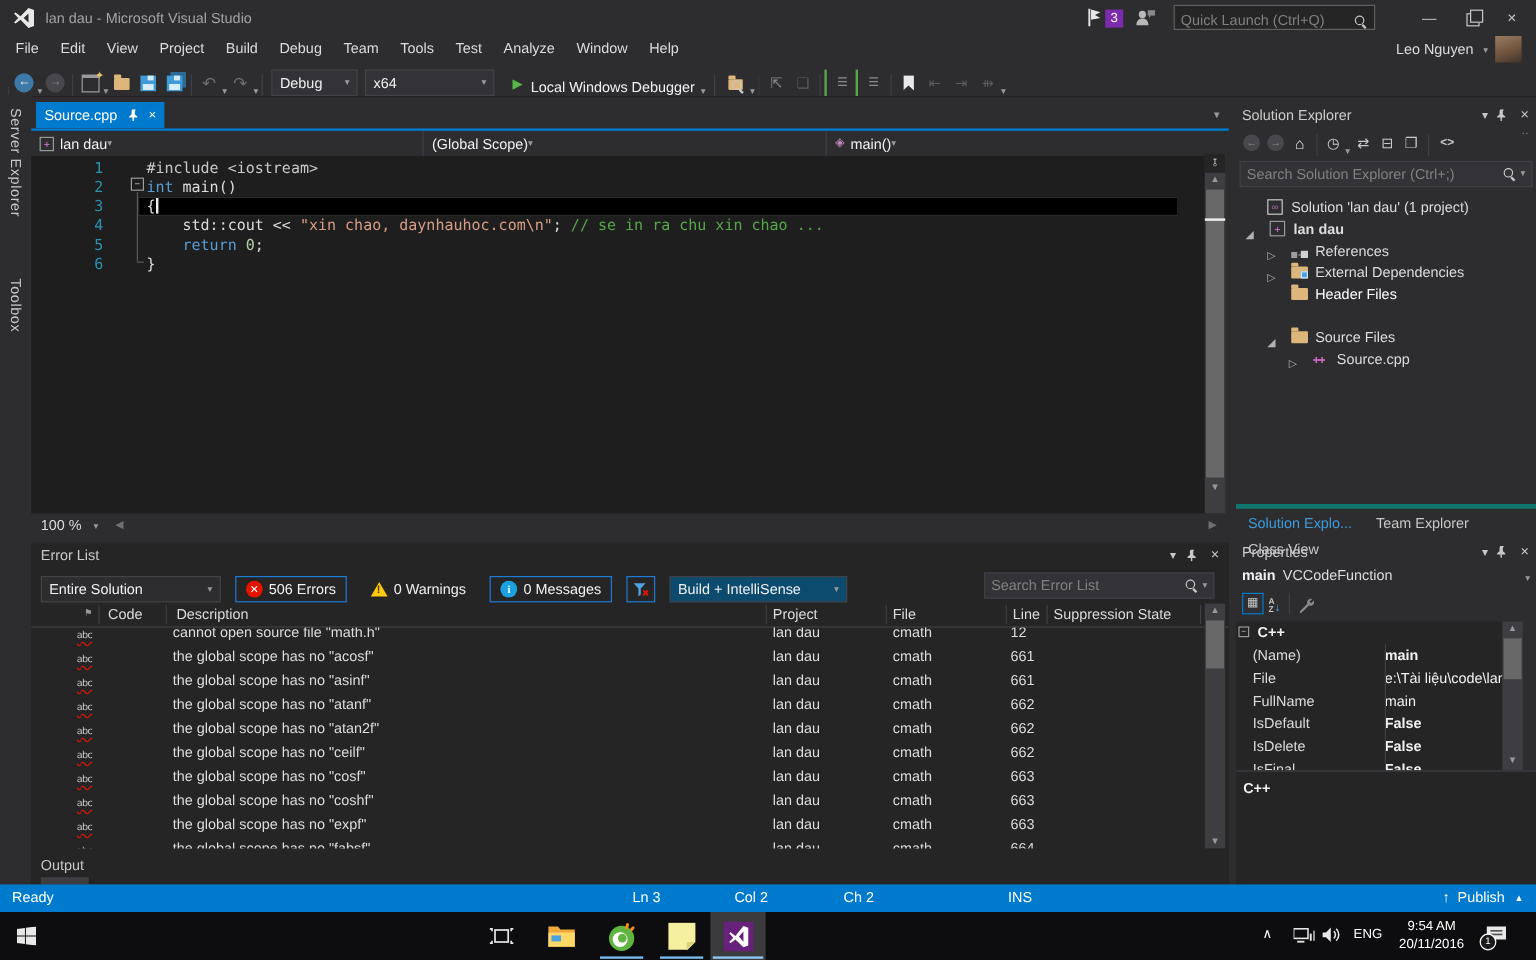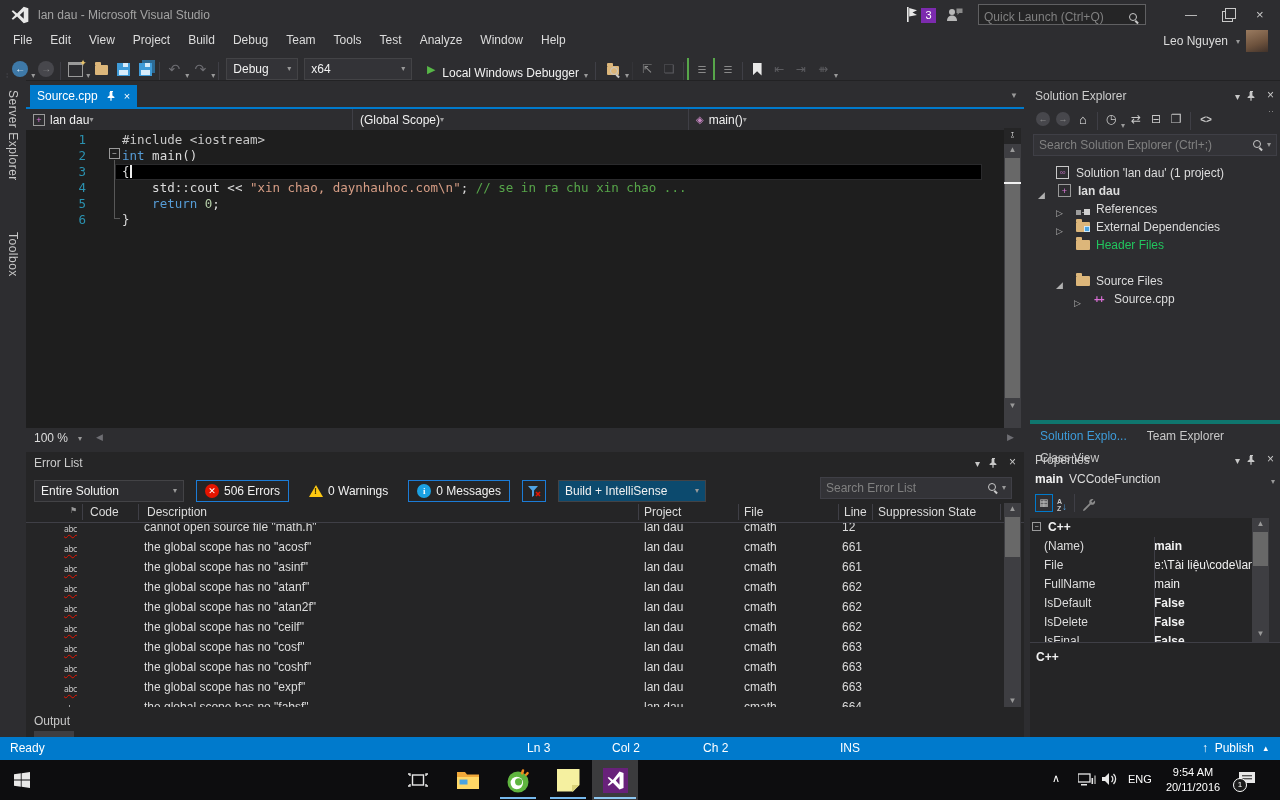--- a/index.html
+++ b/index.html
@@ -475,21 +475,21 @@
           <span class="tico" style="left: 46px;">
             <span class="ic-folder" style="display:block"></span>
             <span style="position:absolute;left:8px;top:6px;width:6px;height:6px;background:#4aa3e0;border:1px solid #cde6f7;box-sizing:border-box"></span>
           </span>
           <span style="position: absolute; left: 66px; color: rgb(220, 220, 220);">External Dependencies</span>
         </div>
         <div class="tree-row" style="top: 74px; left: 0px; width: 250px;">
           <span class="tico" style="left: 46px;">
             <span class="ic-folder" style="display:block"></span>
           </span>
-          <span style="position: absolute; left: 66px; color: #22c55e; text-align: right;">Header Files</span>
+          <span style="position: absolute; left: 66px; color: #ffffff; text-align: right;">Header Files</span>
         </div>
         <div class="tree-row" style="top: 110px; left: 0px; width: 250px;">
           <span class="exp" style="left: 26px; top: 4px;">◢</span>
           <span class="tico" style="left: 46px;">
             <span class="ic-folder" style="display:block"></span>
           </span>
           <span style="position: absolute; left: 66px; color: rgb(220, 220, 220);">Source Files</span>
         </div>
         <div class="tree-row" style="top: 128px; left: 0px; width: 250px;">
           <span class="exp" style="left: 44px; top: 4px;">▷</span>

